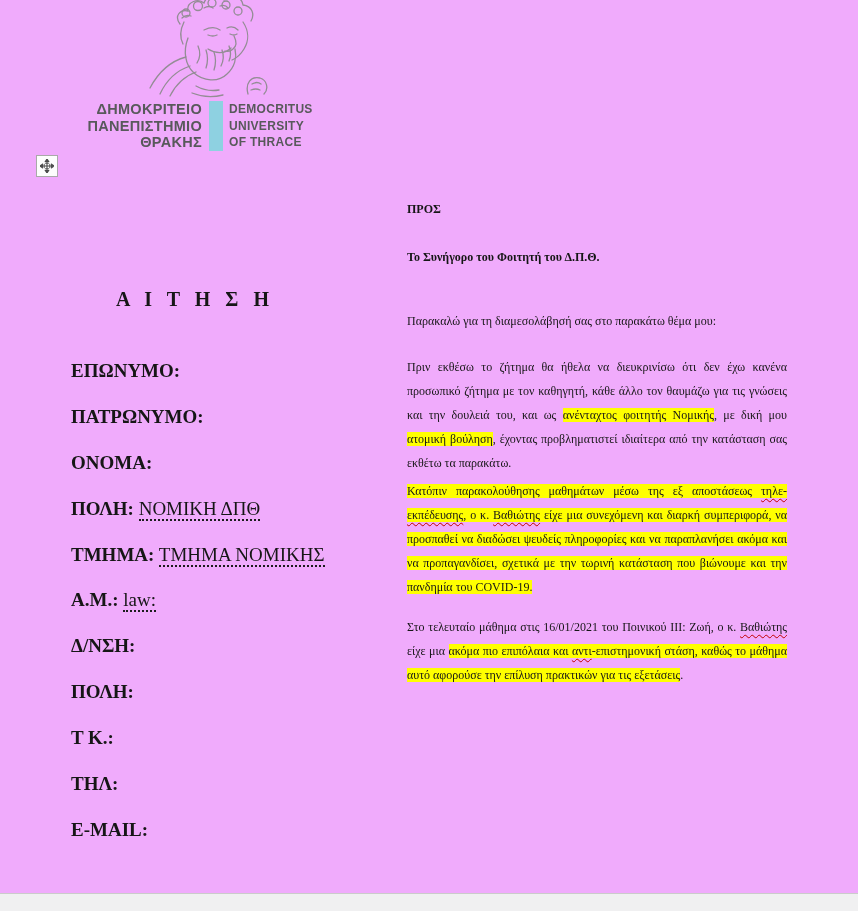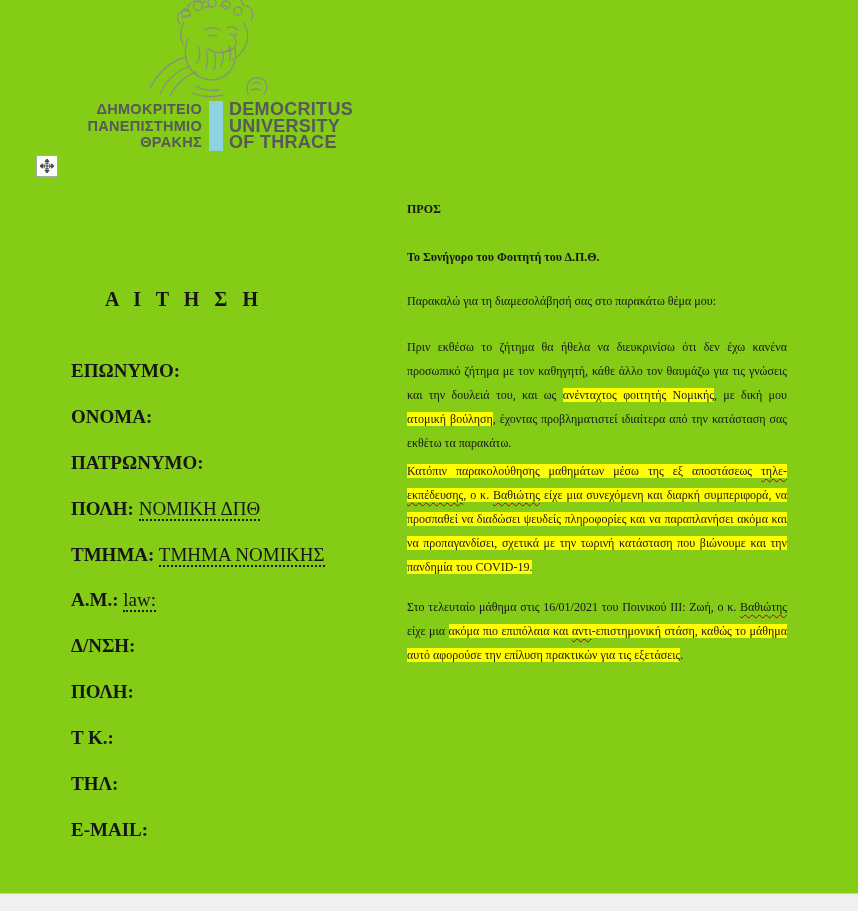--- a/index.html
+++ b/index.html
@@ -1,48 +1,48 @@
 <!DOCTYPE html>
 <html style="--hl: #ffff00; --sq: #c00000; --bar: #8ed1e1; --logo-text: #58595b;"><head>
 <meta charset="utf-8">
 <style>
   html,body{margin:0;padding:0;background:#fff;}
-  .screen{position:relative;width:858px;height:911px;background:#84cc16;overflow:hidden;
+  .screen{position:relative;width:858px;height:911px;background:#f0abfc;overflow:hidden;
           font-family:"Liberation Serif", serif;color:#161616;}
 
   
   .logo{position:absolute;left:0;top:0;width:360px;height:160px;}
   .portrait{position:absolute;left:148px;top:-4px;}
   .logo-row{position:absolute;left:60px;top:101px;display:flex;align-items:stretch;
             font-family:"Liberation Sans", sans-serif;font-weight:bold;}
   .logo-greek{width:142px;text-align:right;font-size:14.5px;line-height:16.5px;
               color:var(--logo-text,#58595b);letter-spacing:.3px;}
   .logo-bar{width:14px;margin:0 6px 0 7px;background:var(--bar,#8ed1e1);}
-  .logo-english{width:110px;text-align:left;font-size:18px;line-height:16.5px;
+  .logo-english{width:110px;text-align:left;font-size:12px;line-height:16.5px;
                 color:var(--logo-text,#58595b);letter-spacing:.3px;}
 
   
   .move-handle{position:absolute;left:36px;top:155px;width:20px;height:20px;background:#fdfdfd;
                border:1px solid #a9a9a9;display:flex;align-items:center;justify-content:center;cursor:move;}
 
   
-  .form-title{position:absolute;left:65px;top:288px;width:238px;text-align:center;
+  .form-title{position:absolute;left:76px;top:288px;width:238px;text-align:center;
               font-weight:bold;font-size:20px;letter-spacing:5px;}
   .form-fields{position:absolute;left:63px;top:352px;margin:8px;padding:0;list-style:none;width:340px;}
   .field-row{height:45.9px;font-size:19px;white-space:nowrap;}
   .f-label{font-weight:bold;}
   .f-value{border-bottom:2px dotted #1c1c1c;padding-bottom:0px;}
 
   
   .letter{position:absolute;left:407px;top:197px;width:380px;font-size:12px;line-height:24px;}
   .para{margin:0;}
   .para.heading{font-weight:bold;text-align:left;}
   .para.body{text-align:justify;}
   .para-0{margin-bottom:24px;}
-  .para-1{margin-bottom:20px;}
+  .para-1{margin-bottom:40px;}
   .para-2{margin-bottom:22px;}
   .para-3{margin-bottom:4px;}
   .para-4{margin-bottom:16px;}
   .hl{background:var(--hl,#ffff00);}
   .sq{text-decoration-line:underline;text-decoration-style:wavy;
       text-decoration-color:var(--sq,#c00000);text-decoration-thickness:1px;text-underline-offset:3px;}
 
   
   .bottom-bar{position:absolute;left:0;top:893px;width:858px;height:18px;
               background:#f0f0f1;border-top:1px solid #cbcbcb;box-sizing:border-box;}
@@ -105,22 +105,22 @@
       <path d="M7 14 L5.4 11.6 L8.6 11.6 Z"></path>
       <path d="M0 7 L2.4 5.4 L2.4 8.6 Z"></path>
       <path d="M14 7 L11.6 5.4 L11.6 8.6 Z"></path>
       <path d="M4.2 4.9 L4.2 9.1 M9.8 4.9 L9.8 9.1 M4.9 4.2 L9.1 4.2 M4.9 9.8 L9.1 9.8" fill="none" stroke-width="0.9"></path>
     </svg>
   </div>
 
   <div class="form-title">Α Ι Τ Η Σ Η</div>
   <ul class="form-fields">
       <li class="field-row"><span class="f-label">ΕΠΩΝΥΜΟ:</span></li>
+      <li class="field-row"><span class="f-label">ΠΑΤΡΩΝΥΜΟ:</span></li>
       <li class="field-row"><span class="f-label">ΟΝΟΜΑ:</span></li>
-      <li class="field-row"><span class="f-label">ΠΑΤΡΩΝΥΜΟ:</span></li>
       <li class="field-row"><span class="f-label">ΠΟΛΗ:</span> <span class="f-value">ΝΟΜΙΚΗ ΔΠΘ</span></li>
       <li class="field-row"><span class="f-label">ΤΜΗΜΑ:</span> <span class="f-value">ΤΜΗΜΑ ΝΟΜΙΚΗΣ</span></li>
       <li class="field-row"><span class="f-label">Α.Μ.:</span> <span class="f-value">law:</span></li>
       <li class="field-row"><span class="f-label">Δ/ΝΣΗ:</span></li>
       <li class="field-row"><span class="f-label">ΠΟΛΗ:</span></li>
       <li class="field-row"><span class="f-label">Τ Κ.:</span></li>
       <li class="field-row"><span class="f-label">ΤΗΛ:</span></li>
       <li class="field-row"><span class="f-label">E-MAIL:</span></li>
     </ul>
 

